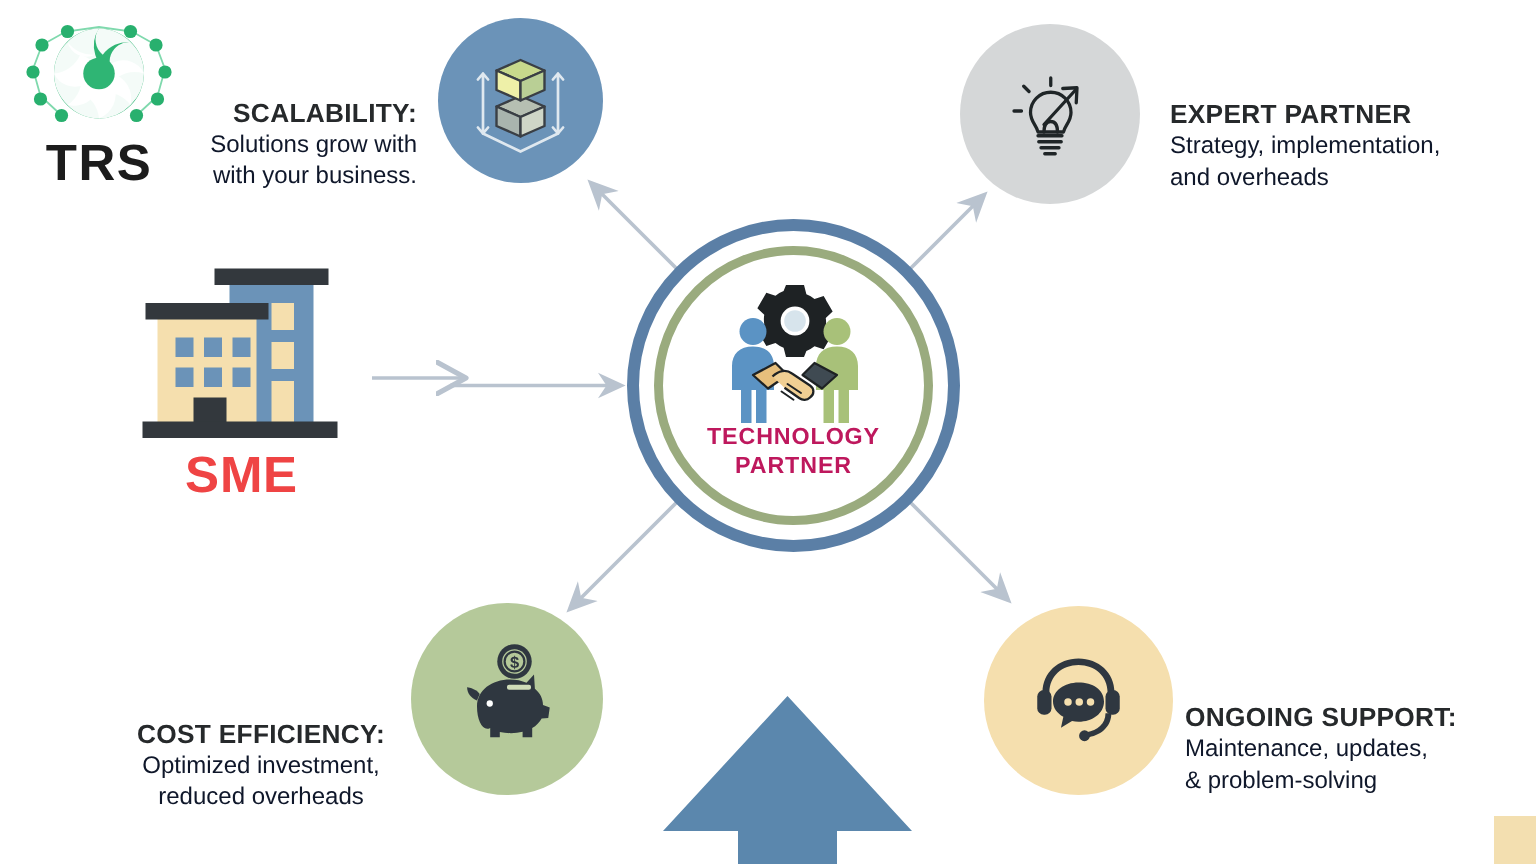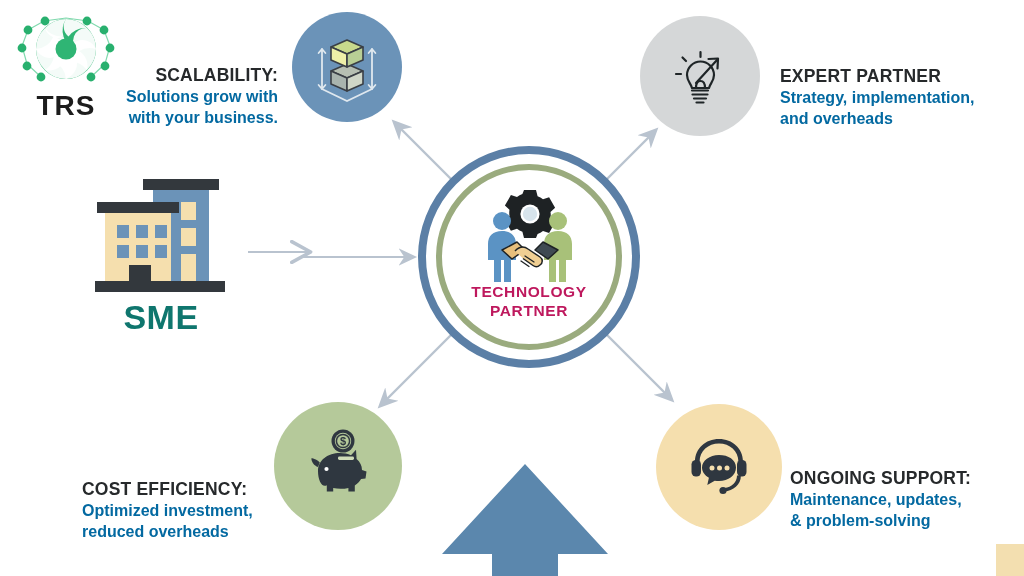--- a/index.html
+++ b/index.html
@@ -32,21 +32,21 @@
     left: 0; top: 0;
     width: 112px;
     height: 88px;
   }
   #trs-logo .logo-text {
     position: absolute;
     left: 0;
     top: 84px;
     width: 112px;
     text-align: center;
-    font-size: 28px;
+    font-size: 34px;
     font-weight: bold;
     letter-spacing: 1px;
     color: #1c1c1c;
     line-height: 1;
   }
 
   
   .feature-circle {
     position: absolute;
     border-radius: 50%;
@@ -84,38 +84,38 @@
   }
   .feature-text .head {
     font-size: 17.5px;
     font-weight: bold;
     letter-spacing: 0.2px;
     display: block;
     margin-bottom: 1px;
   }
   .feature-text .body {
     font-size: 16px;
-    font-weight: bold;
+    font-weight: normal;
     display: block;
-    color: #0369a1;
+    color: #0f172a;
   }
   #text-scalability {
     left: 96px; top: 38px;
     width: 182px;
     text-align: right;
   }
   #text-expert {
     left: 780px; top: 39px;
     width: 240px;
     text-align: left;
   }
   #text-cost {
     left: 82px; top: 452px;
     width: 184px;
-    text-align: left;
+    text-align: center;
   }
   #text-support {
     left: 790px; top: 441px;
     width: 230px;
     text-align: left;
   }
 
   
   #sme-group {
     position: absolute;
@@ -131,21 +131,21 @@
   }
   #sme-label {
     position: absolute;
     left: 0;
     top: 130px;
     width: 170px;
     text-align: center;
     font-size: 34px;
     font-weight: bold;
     letter-spacing: 0.5px;
-    color: #0f766e;
+    color: #ef4444;
   }
 
   
   #hub {
     position: absolute;
     left: 418px;
     top: 146px;
     width: 222px;
     height: 222px;
   }

